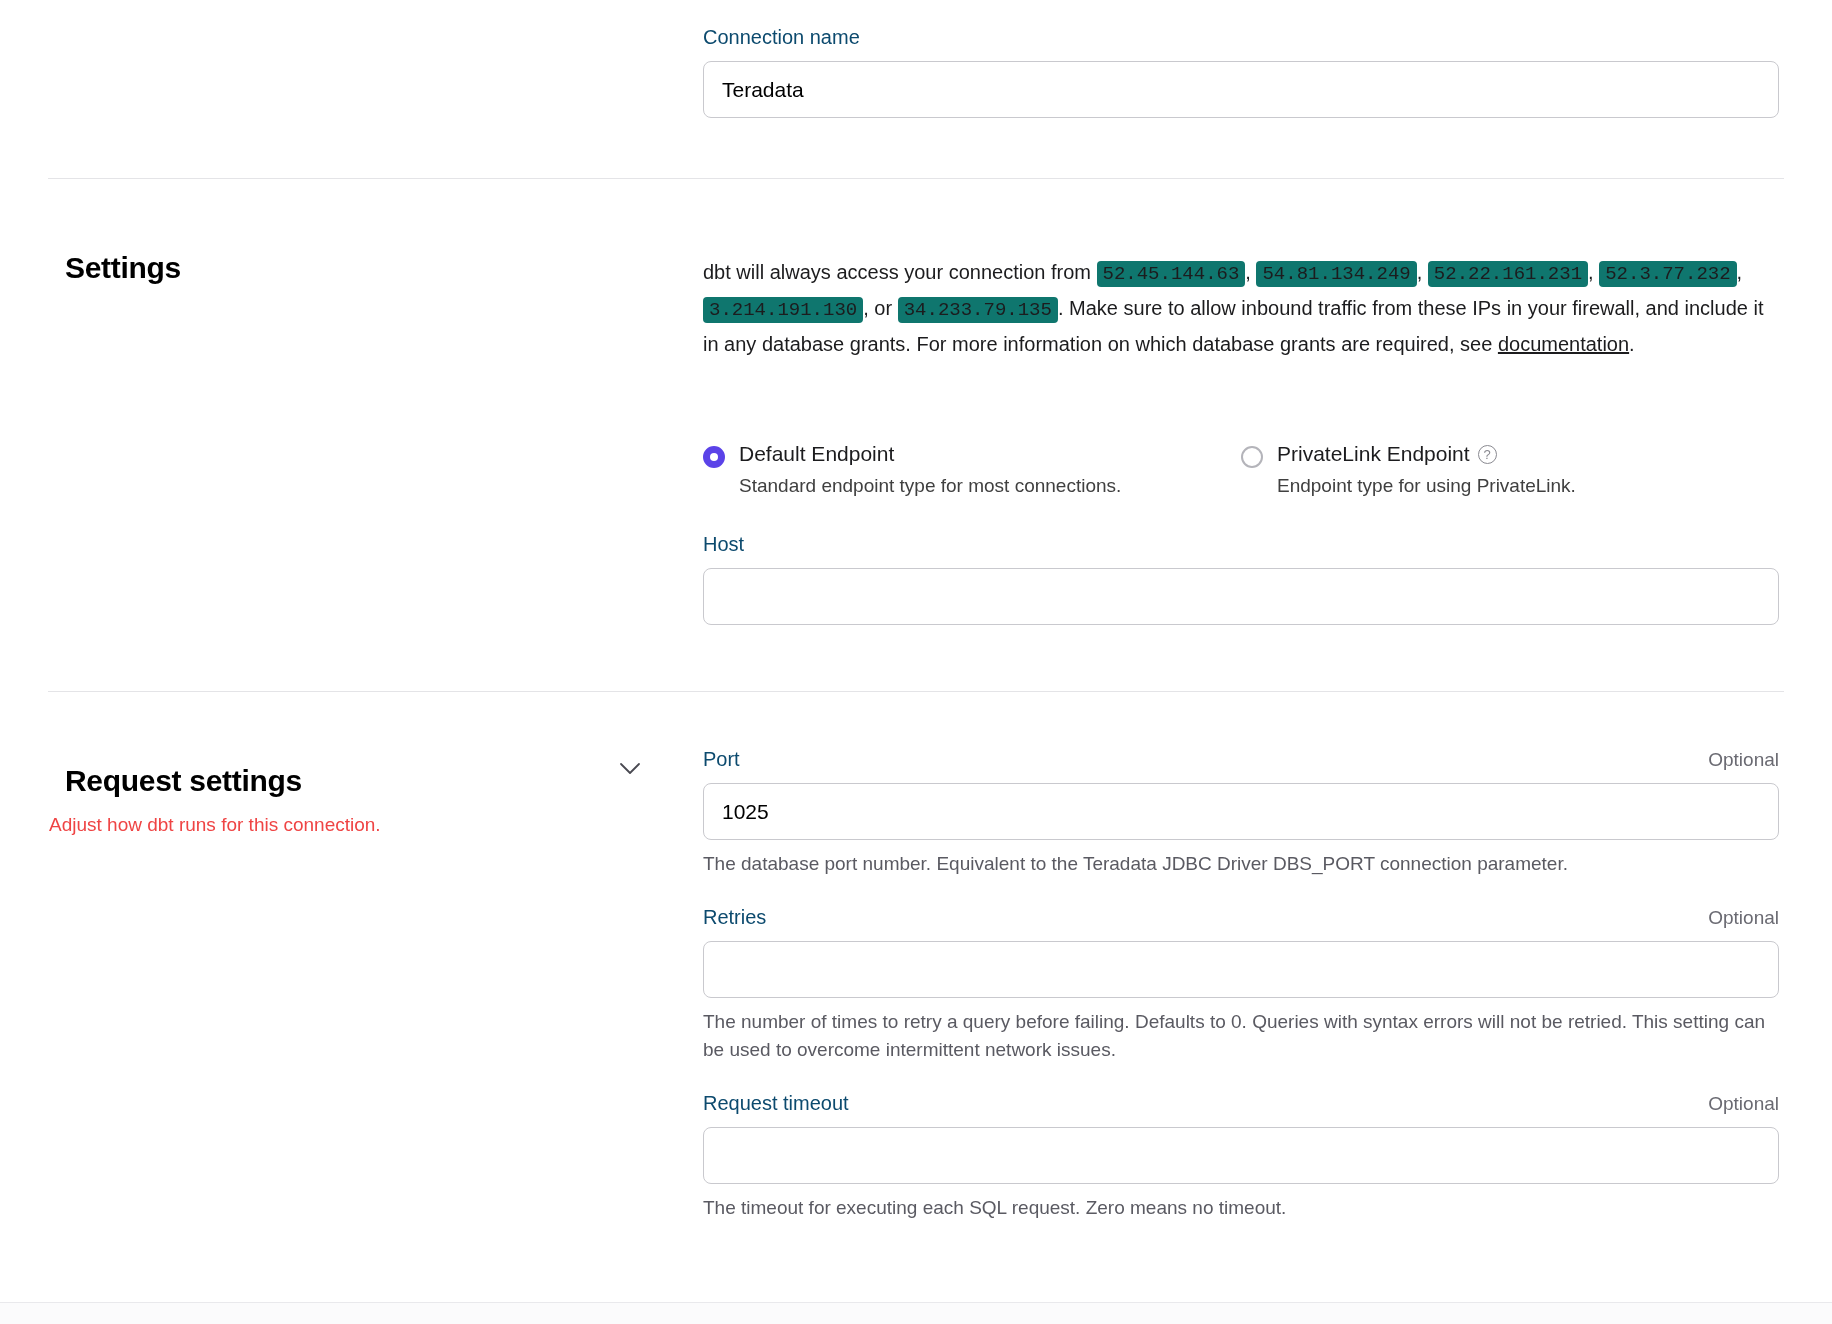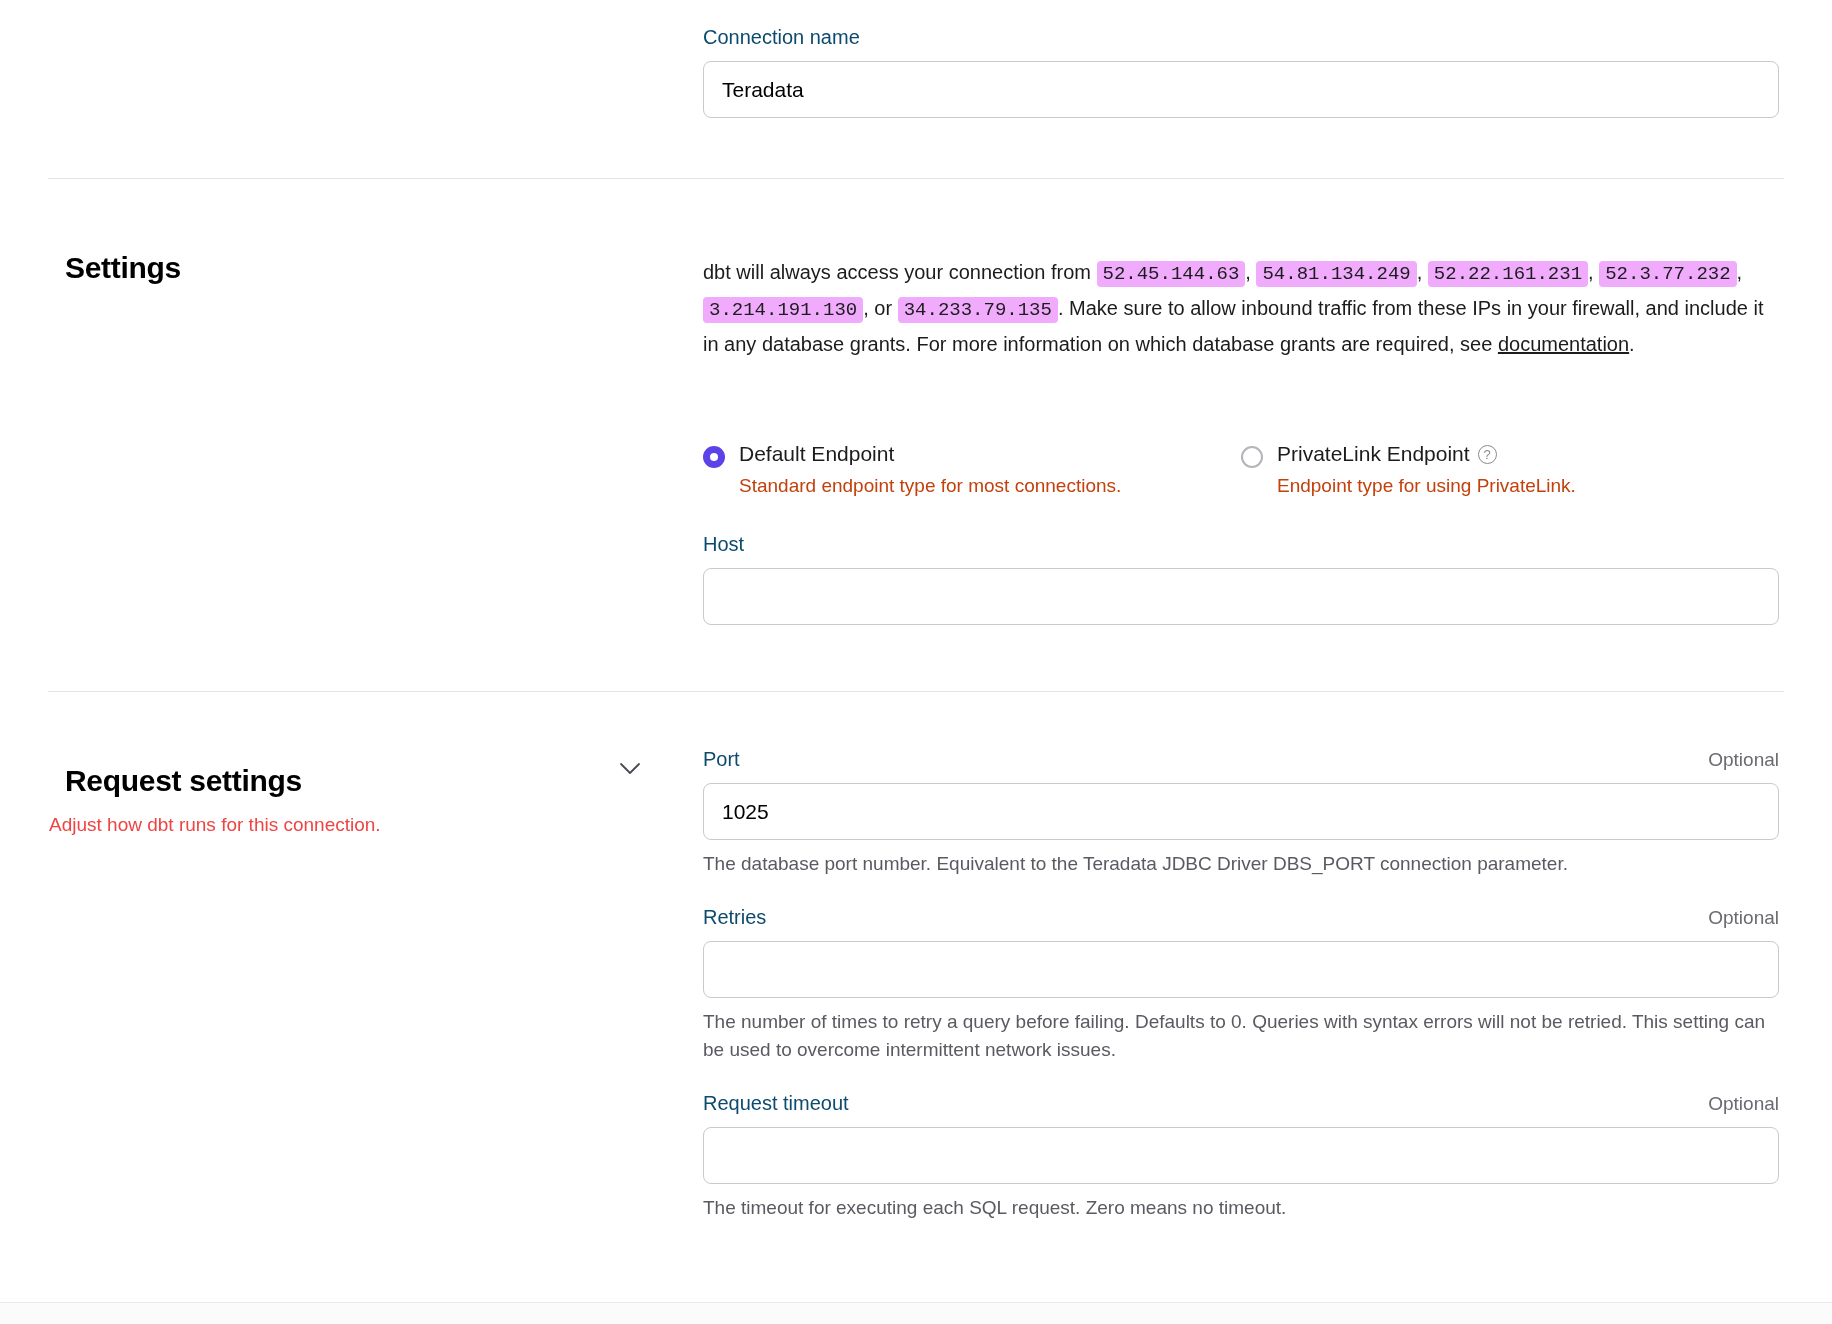--- a/index.html
+++ b/index.html
@@ -15,21 +15,21 @@
     height: 1324px;
     overflow: hidden;
     position: relative;
   }
   .page {
     width: 1832px;
     padding: 0 48px;
   }
   .mono {
     font-family: "Liberation Mono", monospace;
-    background: #f0abfc;
+    background: #0f766e;
     border-radius: 4px;
     padding: 2px 6px;
     font-size: 19px;
     color: #1c1c1e;
     white-space: nowrap;
   }
 
   
   .row {
     display: flex;
@@ -142,21 +142,21 @@
   }
   .radio-title {
     font-size: 21px;
     color: #1c1c1e;
     line-height: 26px;
     display: flex;
     align-items: center;
   }
   .radio-desc {
     font-size: 19px;
-    color: #c2410c;
+    color: #404040;
     margin-top: 6px;
     line-height: 26px;
   }
   .help-icon {
     display: inline-flex;
     align-items: center;
     justify-content: center;
     width: 19px;
     height: 19px;
     border: 1.5px solid #8a8a91;

